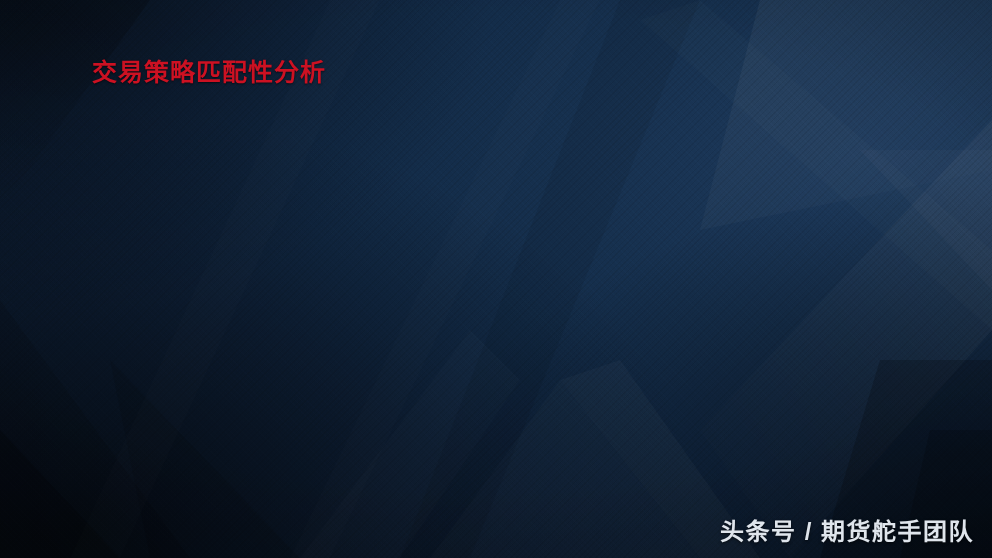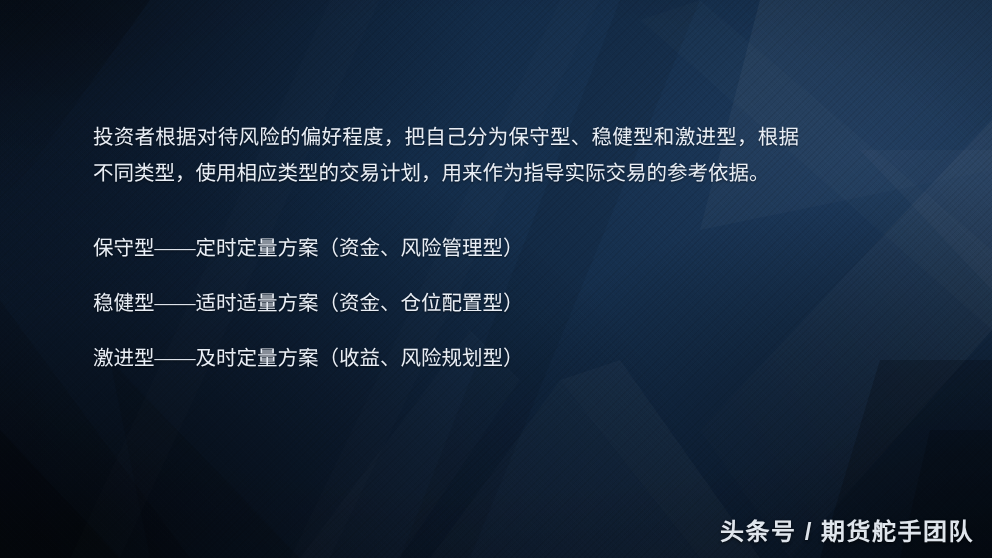--- a/index.html
+++ b/index.html
@@ -170,29 +170,19 @@
       <polygon points="560,0 600,0 330,558 290,558" fill="#ffffff" opacity="0.010"></polygon>
       <polygon points="620,0 700,0 470,558 400,558" fill="#000000" opacity="0.07"></polygon>
     </svg>
   </div>
 
   <div class="bg-layer bg-weave"></div>
   <div class="bg-layer bg-vignette"></div>
 
   <div class="content">
 
+    <h1 class="slide-title">交易策略匹配性分析</h1>
 
-    <div class="body-block">
-
-      <p class="paragraph">投资者根据对待风险的偏好程度，把自己分为保守型、稳健型和激进型，根据不同类型，使用相应类型的交易计划，用来作为指导实际交易的参考依据。</p>
-
-      <ul class="bullet-list">
-        <li class="bullet-item b1">保守型——定时定量方案（资金、风险管理型）</li>
-        <li class="bullet-item b2">稳健型——适时适量方案（资金、仓位配置型）</li>
-        <li class="bullet-item b3">激进型——及时定量方案（收益、风险规划型）</li>
-      </ul>
-
-    </div>
 
     <div class="footer-credit">头条号 / 期货舵手团队</div>
 
   </div>
 </div>
 
 </body></html>

